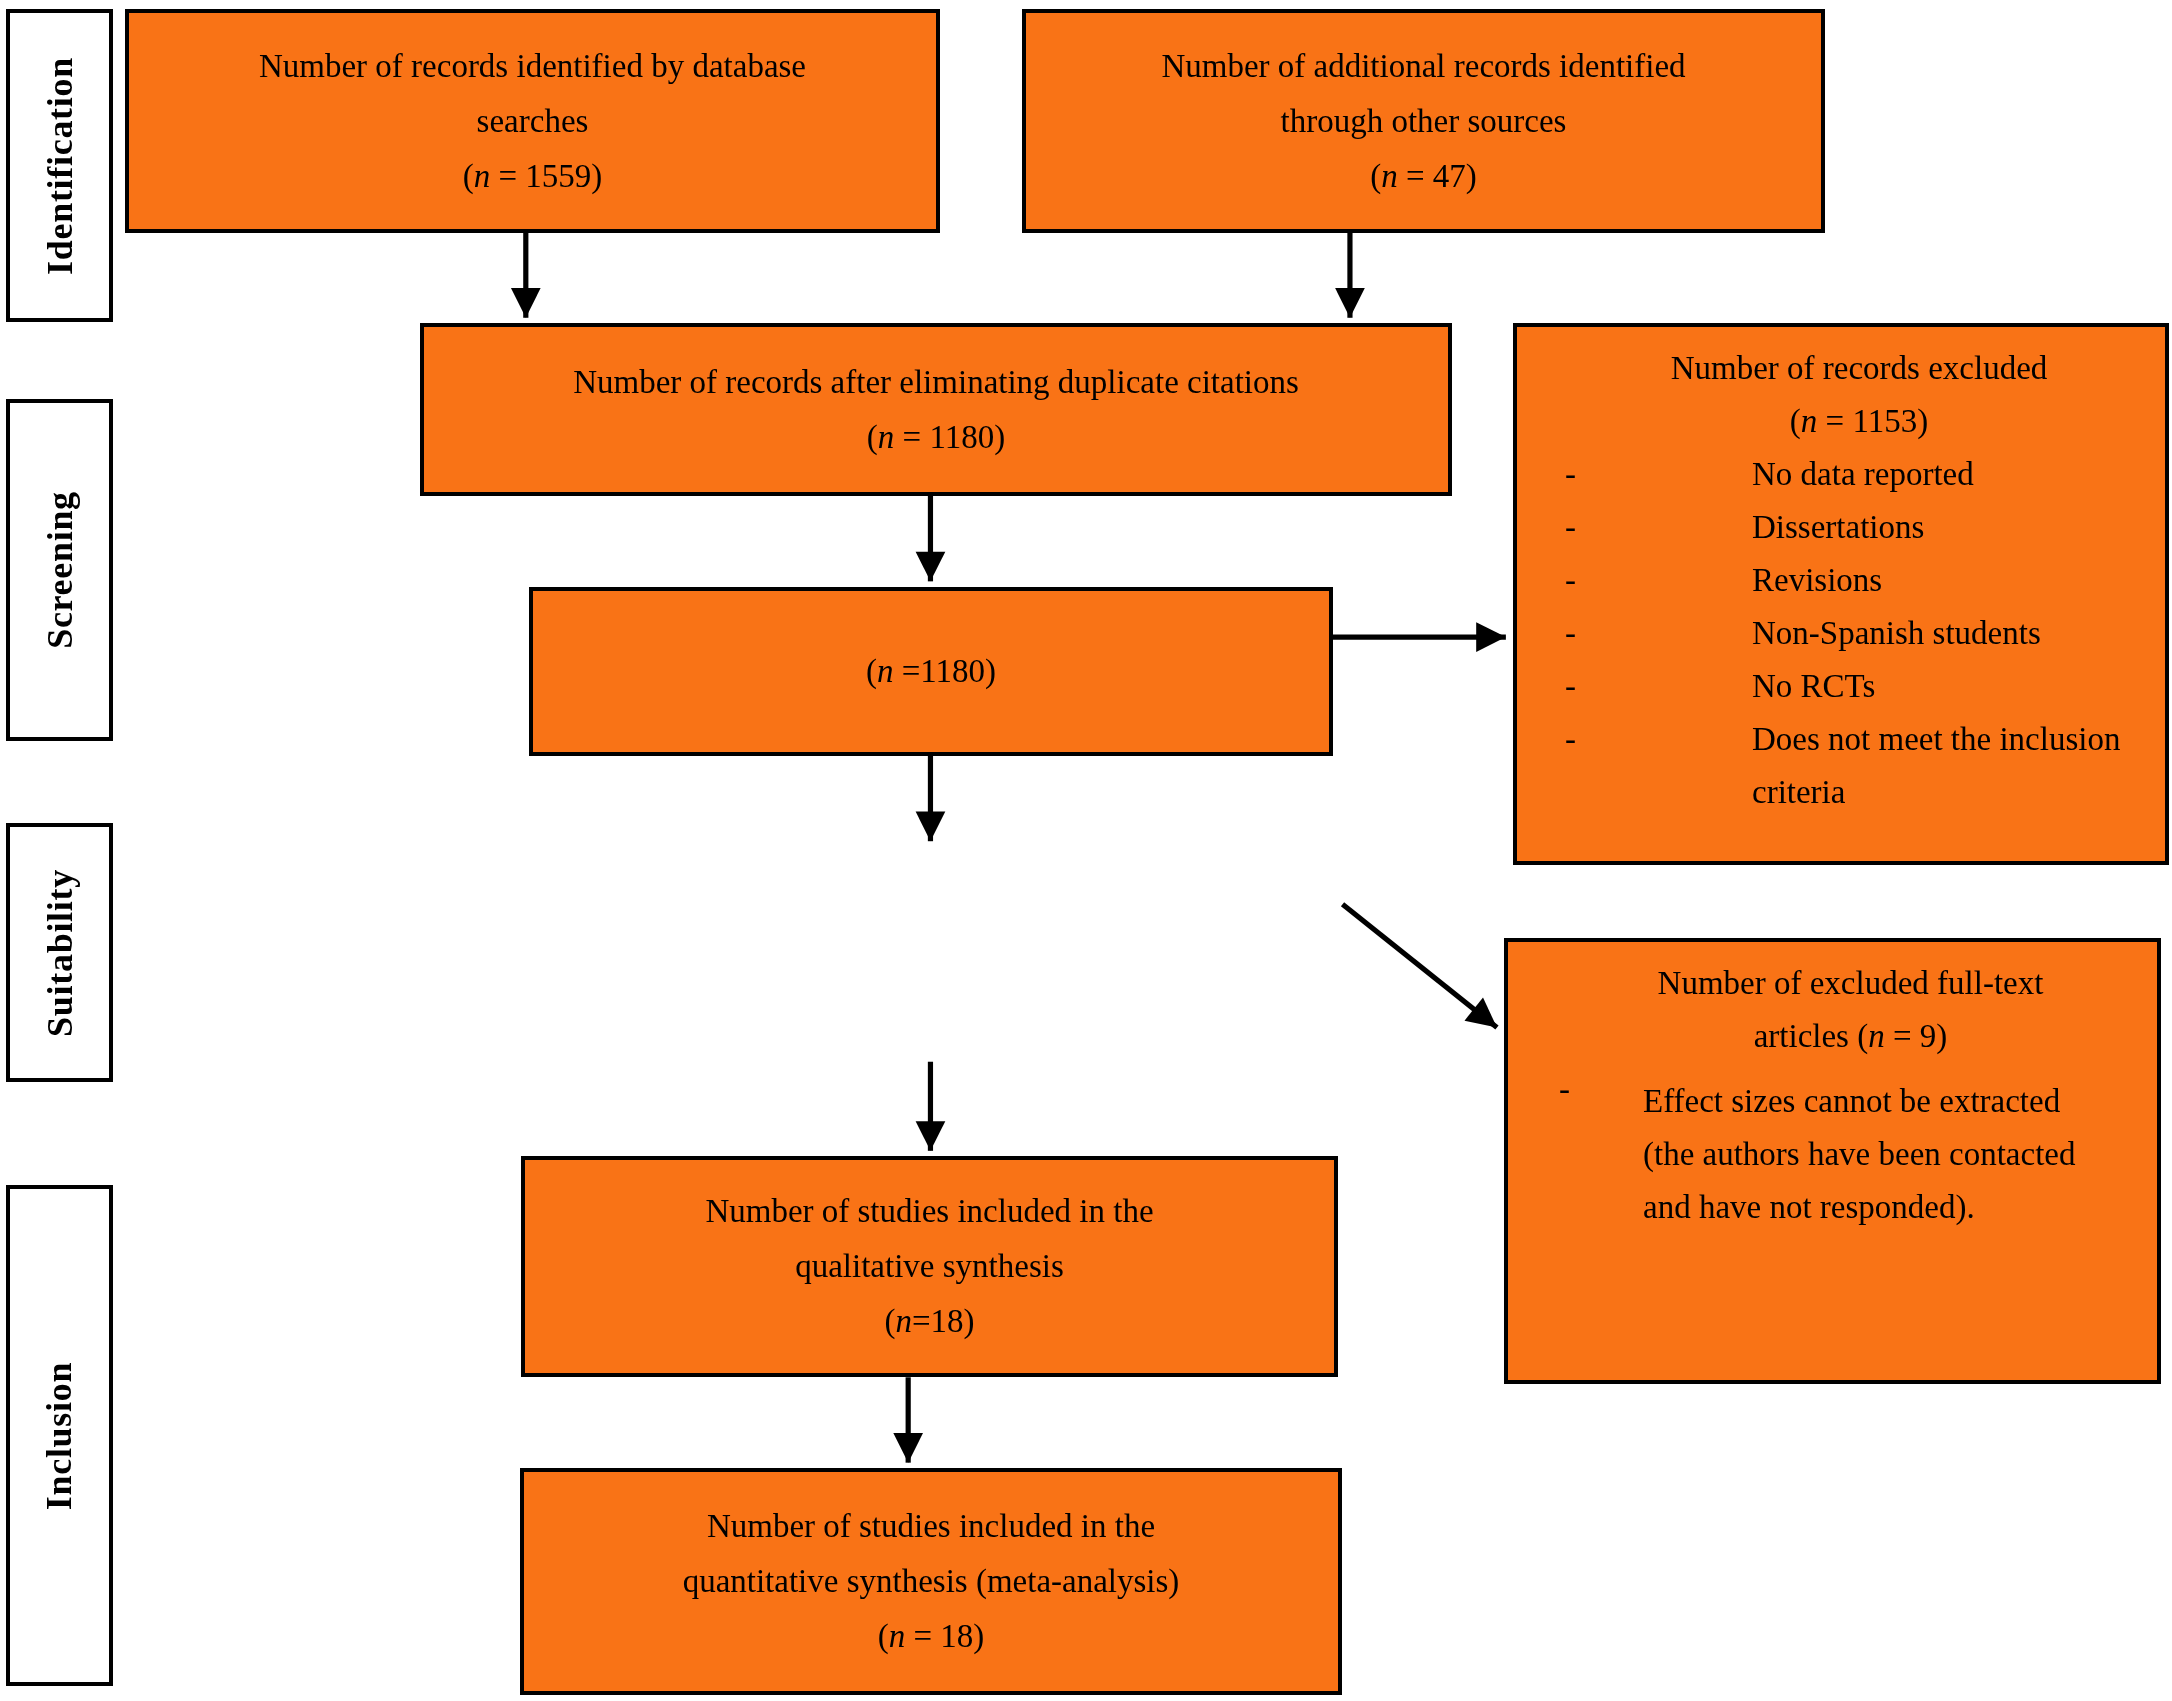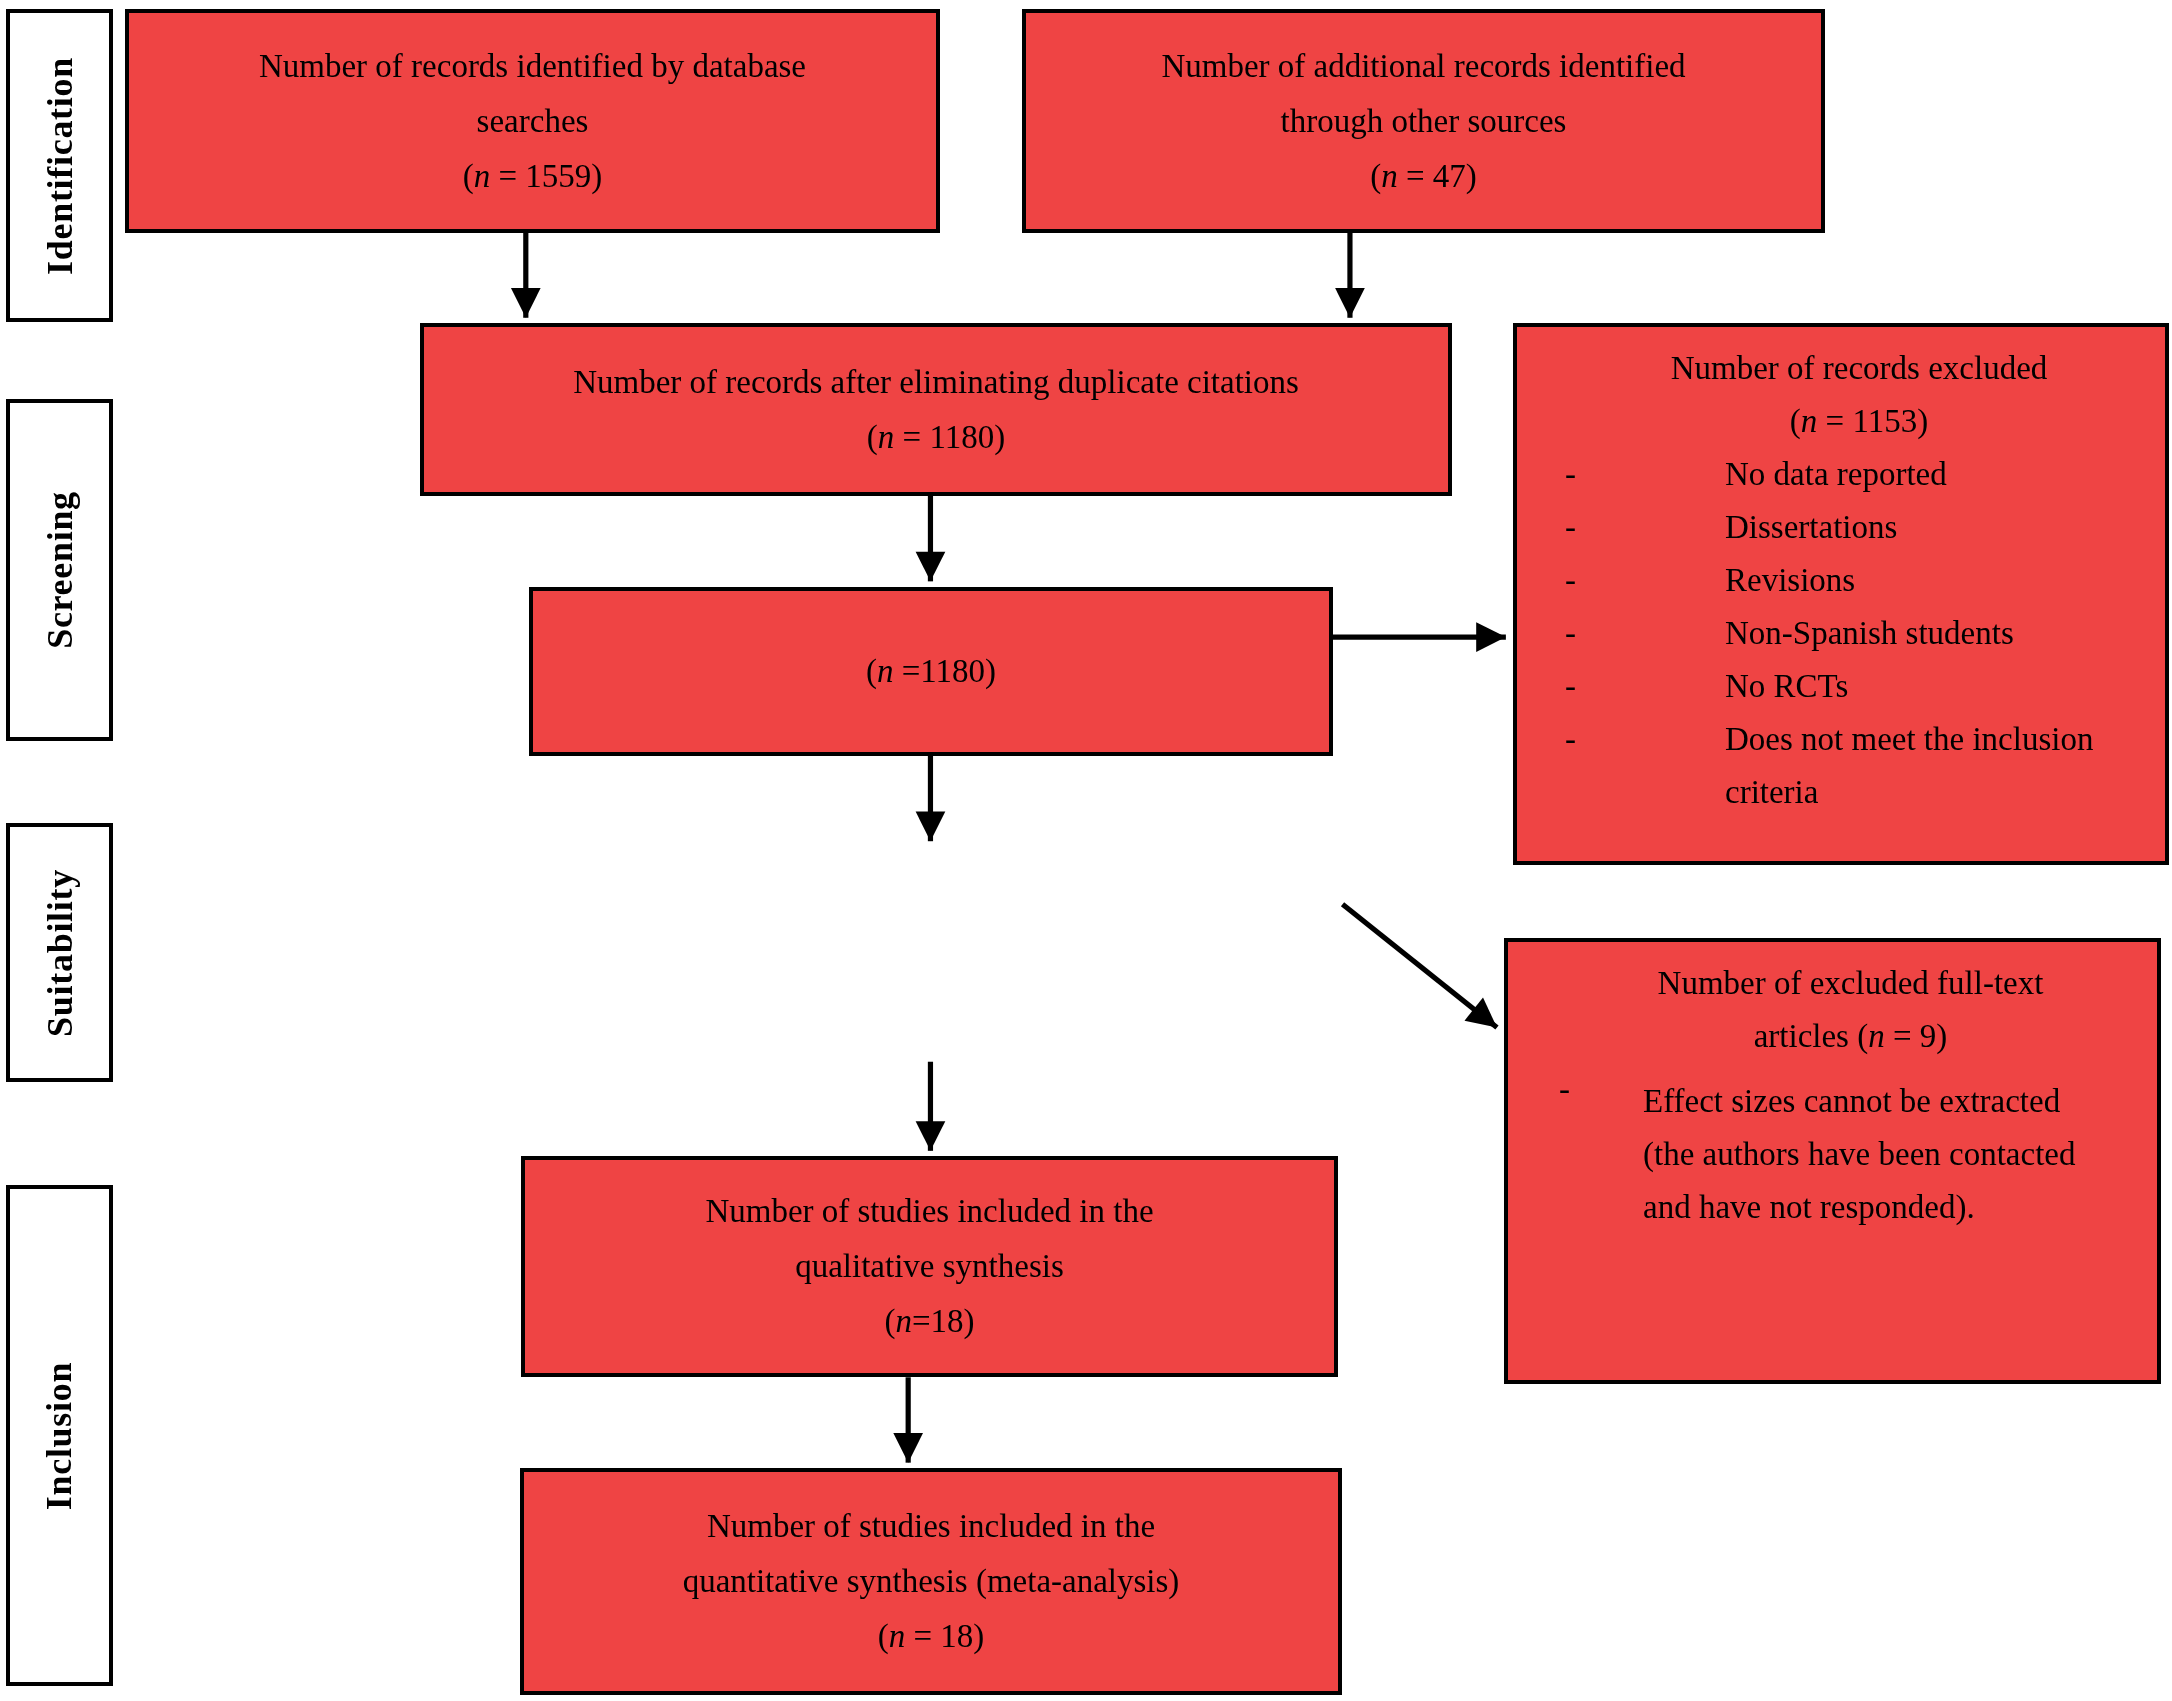--- a/index.html
+++ b/index.html
@@ -9,21 +9,21 @@
     width:2172px;
     height:1701px;
     background:#ffffff;
     font-family:"Liberation Serif","DejaVu Serif",serif;
     color:#000000;
     overflow:hidden;
   }
   .box{
     position:absolute;
     border:4.5px solid #000000;
-    background:#ef4444;
+    background:#f97316;
     box-sizing:border-box;
   }
   .center{
     display:flex;
     flex-direction:column;
     justify-content:center;
     align-items:center;
     text-align:center;
   }
   .tline{
@@ -59,21 +59,21 @@
   .blist{
     list-style:none;
     margin:0;
     padding:0;
     text-align:left;
     font-size:33px;
     line-height:53px;
   }
   .bitem{display:flex;align-items:flex-start;}
   .bdash-d{flex:0 0 208px;padding-left:48px;box-sizing:border-box;}
-  .btext-d{flex:0 1 auto;max-width:401px;white-space:normal;}
+  .btext-d{flex:0 1 auto;max-width:401px;white-space:normal;margin-left:27px;}
   .bdash-g{flex:0 0 135px;padding-left:51px;box-sizing:border-box;}
   .btext-g{flex:0 1 auto;max-width:460px;white-space:normal;margin-top:12px;}
   svg.arrows{position:absolute;left:0;top:0;}
   svg.arrows line{stroke:#000000;stroke-width:7;}
 </style>
 </head>
 <body>
 
 <div id="canvas">
 

